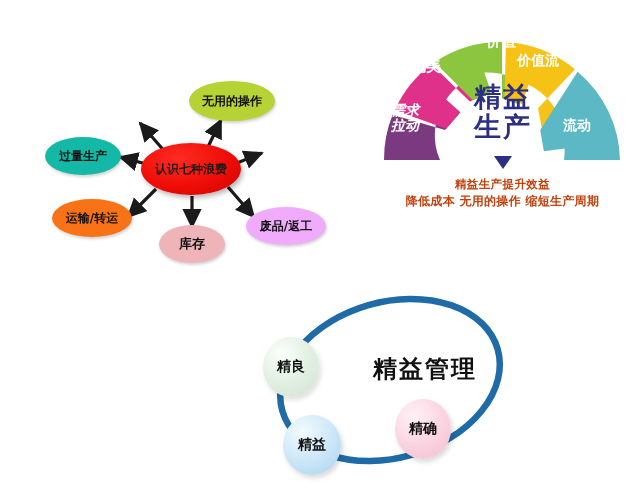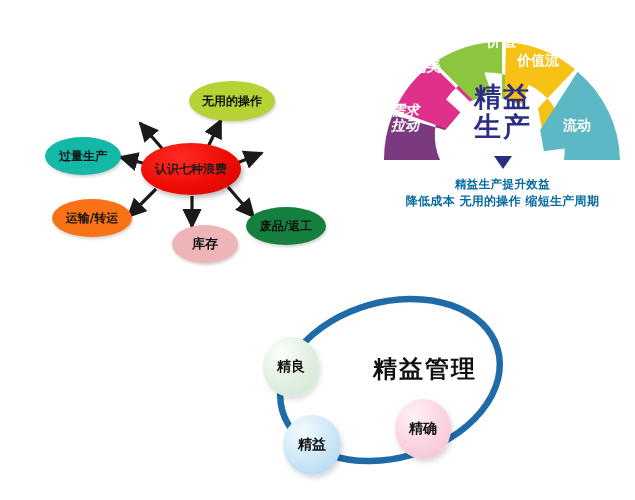--- a/index.html
+++ b/index.html
@@ -91,21 +91,21 @@
     line-height: 1.12;
     letter-spacing: 2px;
     z-index: 5;
   }
   #lp-caption {
     position: absolute;
     left: 0px;
     top: 168px;
     width: 265px;
     text-align: center;
-    color: #0369a1;
+    color: #c2410c;
     font-weight: bold;
     line-height: 1.45;
     z-index: 5;
   }
   #lp-caption .line1 { font-size: 11.5px; letter-spacing: 0.4px; }
   #lp-caption .line2 { font-size: 12px; letter-spacing: 0.3px; }
 
   
   #lean-management {
     position: absolute;
@@ -163,25 +163,25 @@
   <div class="waste-center" style="left:101px; top:78px; width:100px; height:52px; font-size:12px;">
     <span>认识七种浪费</span>
   </div>
 
 
   <div class="waste-node" style="left:149px; top:16px; width:86px; height:40px; background:#b5d334; font-size:12px;">
     <span>无用的操作</span>
   </div>
 
 
-  <div class="waste-node" style="left:206px; top:142px; width:80px; height:38px; background:#15803d; font-size:12px;">
+  <div class="waste-node" style="left:206px; top:142px; width:80px; height:38px; background:#f0abfc; font-size:12px;">
     <span>废品/返工</span>
   </div>
 
-  <div class="waste-node" style="left:132px; top:160px; width:66px; height:38px; background:#eeb4b8; font-size:13px;">
+  <div class="waste-node" style="left:119px; top:160px; width:66px; height:38px; background:#eeb4b8; font-size:13px;">
     <span>库存</span>
   </div>
 
   <div class="waste-node" style="left:12px; top:134px; width:80px; height:38px; background:#f97316; font-size:12px;">
     <span>运输/转运</span>
   </div>
 
   <div class="waste-node" style="left:5px; top:72px; width:76px; height:38px; background:#14b8a6; font-size:12px;">
     <span>过量生产</span>
   </div>

